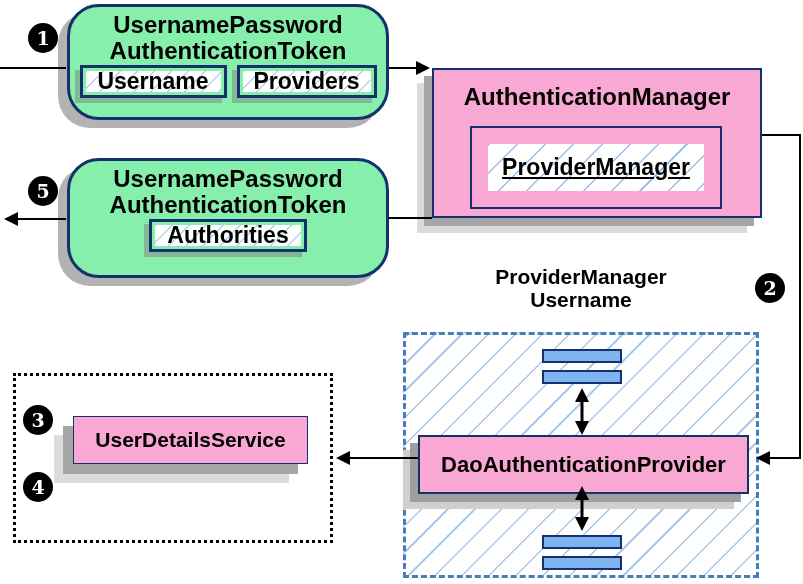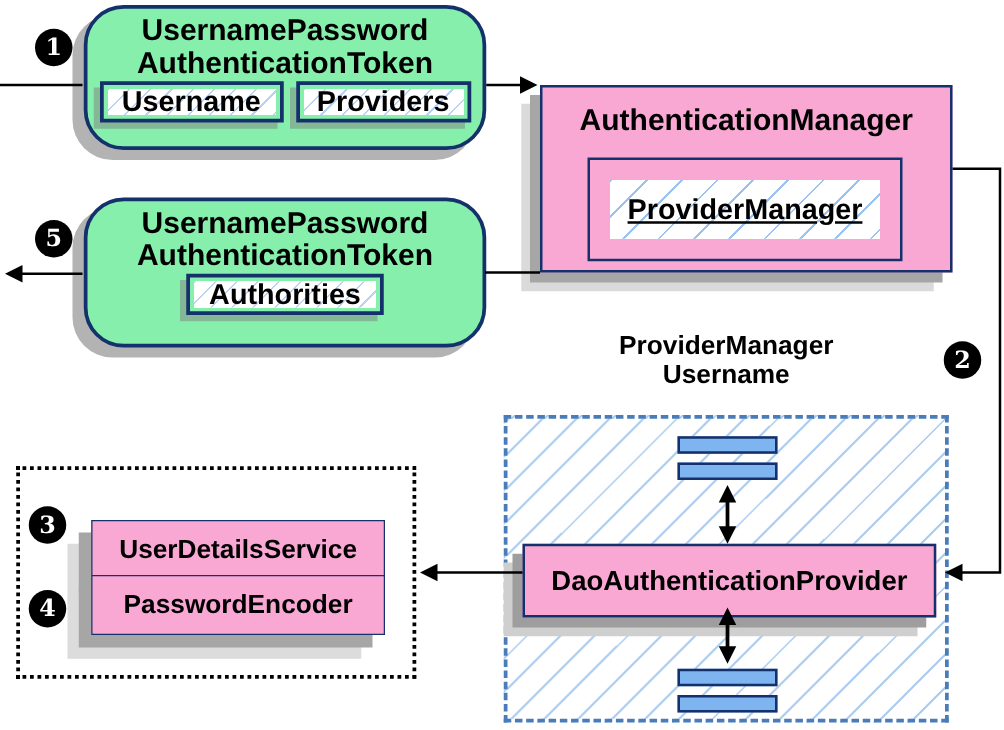--- a/index.html
+++ b/index.html
@@ -106,21 +106,20 @@
   <div class="bar" style="left:542px;top:349px;"></div>
   <div class="bar" style="left:542px;top:370px;"></div>
   <div class="bar" style="left:542px;top:535px;"></div>
   <div class="bar" style="left:542px;top:556px;"></div>
 
   <div class="rect-blue z5" style="left:418px;top:435px;width:331px;height:59px;font-size:22px;box-shadow:-8px 8px 0 0 #9e9e9e,-15px 15px 0 0 #cfcfcf;">DaoAuthenticationProvider</div>
 
   <div class="dotted-region"></div>
 
   <div class="rect-blue shadow3 z5" style="left:73px;top:393px;width:235px;height:48px;font-size:21px;border-width:1.5px;margin-top:23px;">UserDetailsService</div>
-  <div class="rect-blue shadow3 z5" style="left:73px;top:460px;width:235px;height:48px;font-size:21px;border-width:1.5px;">PasswordEncoder</div>
 
   <svg class="overlay" width="803" height="584" viewBox="0 0 803 584">
     <g>
       <line x1="0" y1="68" x2="66" y2="68" stroke="#000" stroke-width="2"></line>
     </g>
     <g>
       <line x1="389" y1="68" x2="417" y2="68" stroke="#000" stroke-width="2"></line>
       <polygon points="430,68 416,61 416,75" fill="#000"></polygon>
     </g>
     <g>

